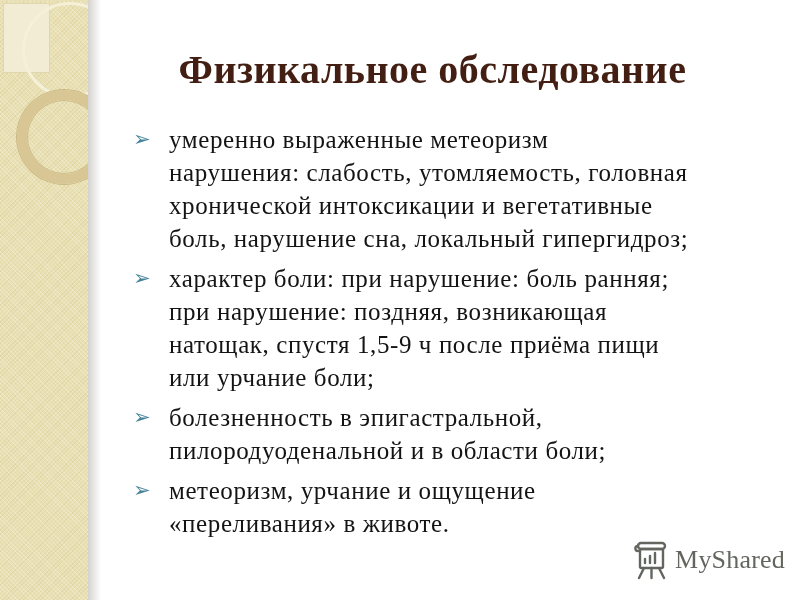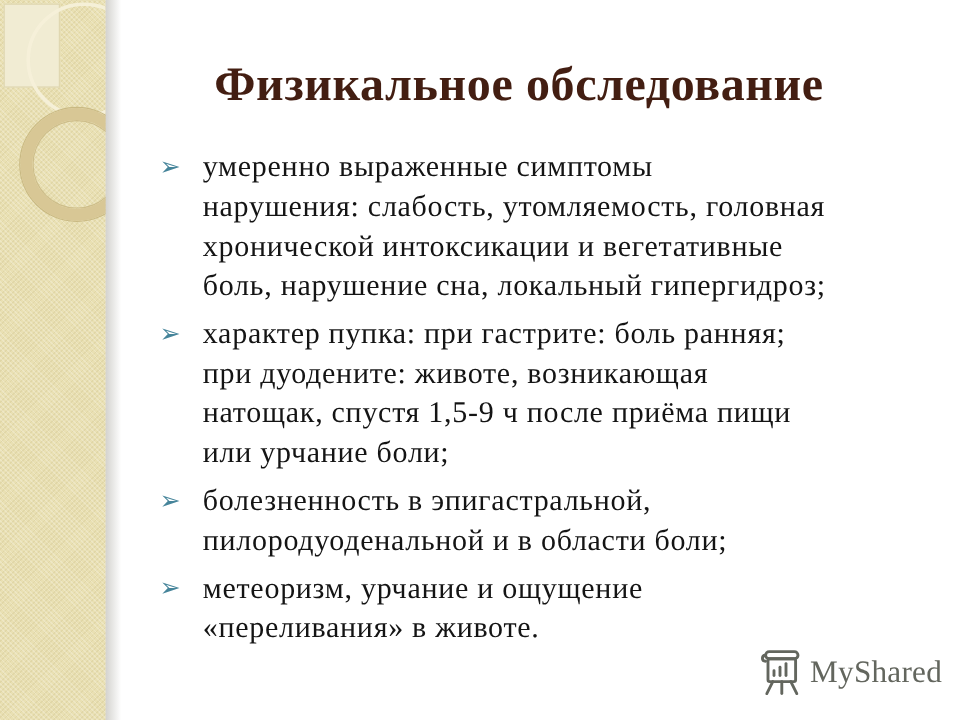--- a/index.html
+++ b/index.html
@@ -73,32 +73,32 @@
   <div class="sidebar-edge"></div>
 
   <div class="content">
     <h1 class="title">Физикальное обследование</h1>
 
     <div class="bullets">
 
       <div class="bullet">
         <span class="marker">➢</span>
         <span class="btext">
-          <div>умеренно выраженные симптомы</div>
+          <div>умеренно выраженные метеоризм</div>
           <div>нарушения: слабость, утомляемость, головная</div>
           <div>хронической интоксикации и вегетативные</div>
           <div>боль, нарушение сна, локальный гипергидроз;</div>
         </span>
       </div>
 
       <div class="bullet">
         <span class="marker">➢</span>
         <span class="btext">
-          <div>характер пупка: при гастрите: боль ранняя;</div>
-          <div>при дуодените: животе, возникающая</div>
+          <div>характер боли: при нарушение: боль ранняя;</div>
+          <div>при нарушение: поздняя, возникающая</div>
           <div>натощак, спустя 1,5-9 ч после приёма пищи</div>
           <div>или урчание боли;</div>
         </span>
       </div>
 
       <div class="bullet">
         <span class="marker">➢</span>
         <span class="btext">
           <div>болезненность в эпигастральной,</div>
           <div>пилородуоденальной и в области боли;</div>

